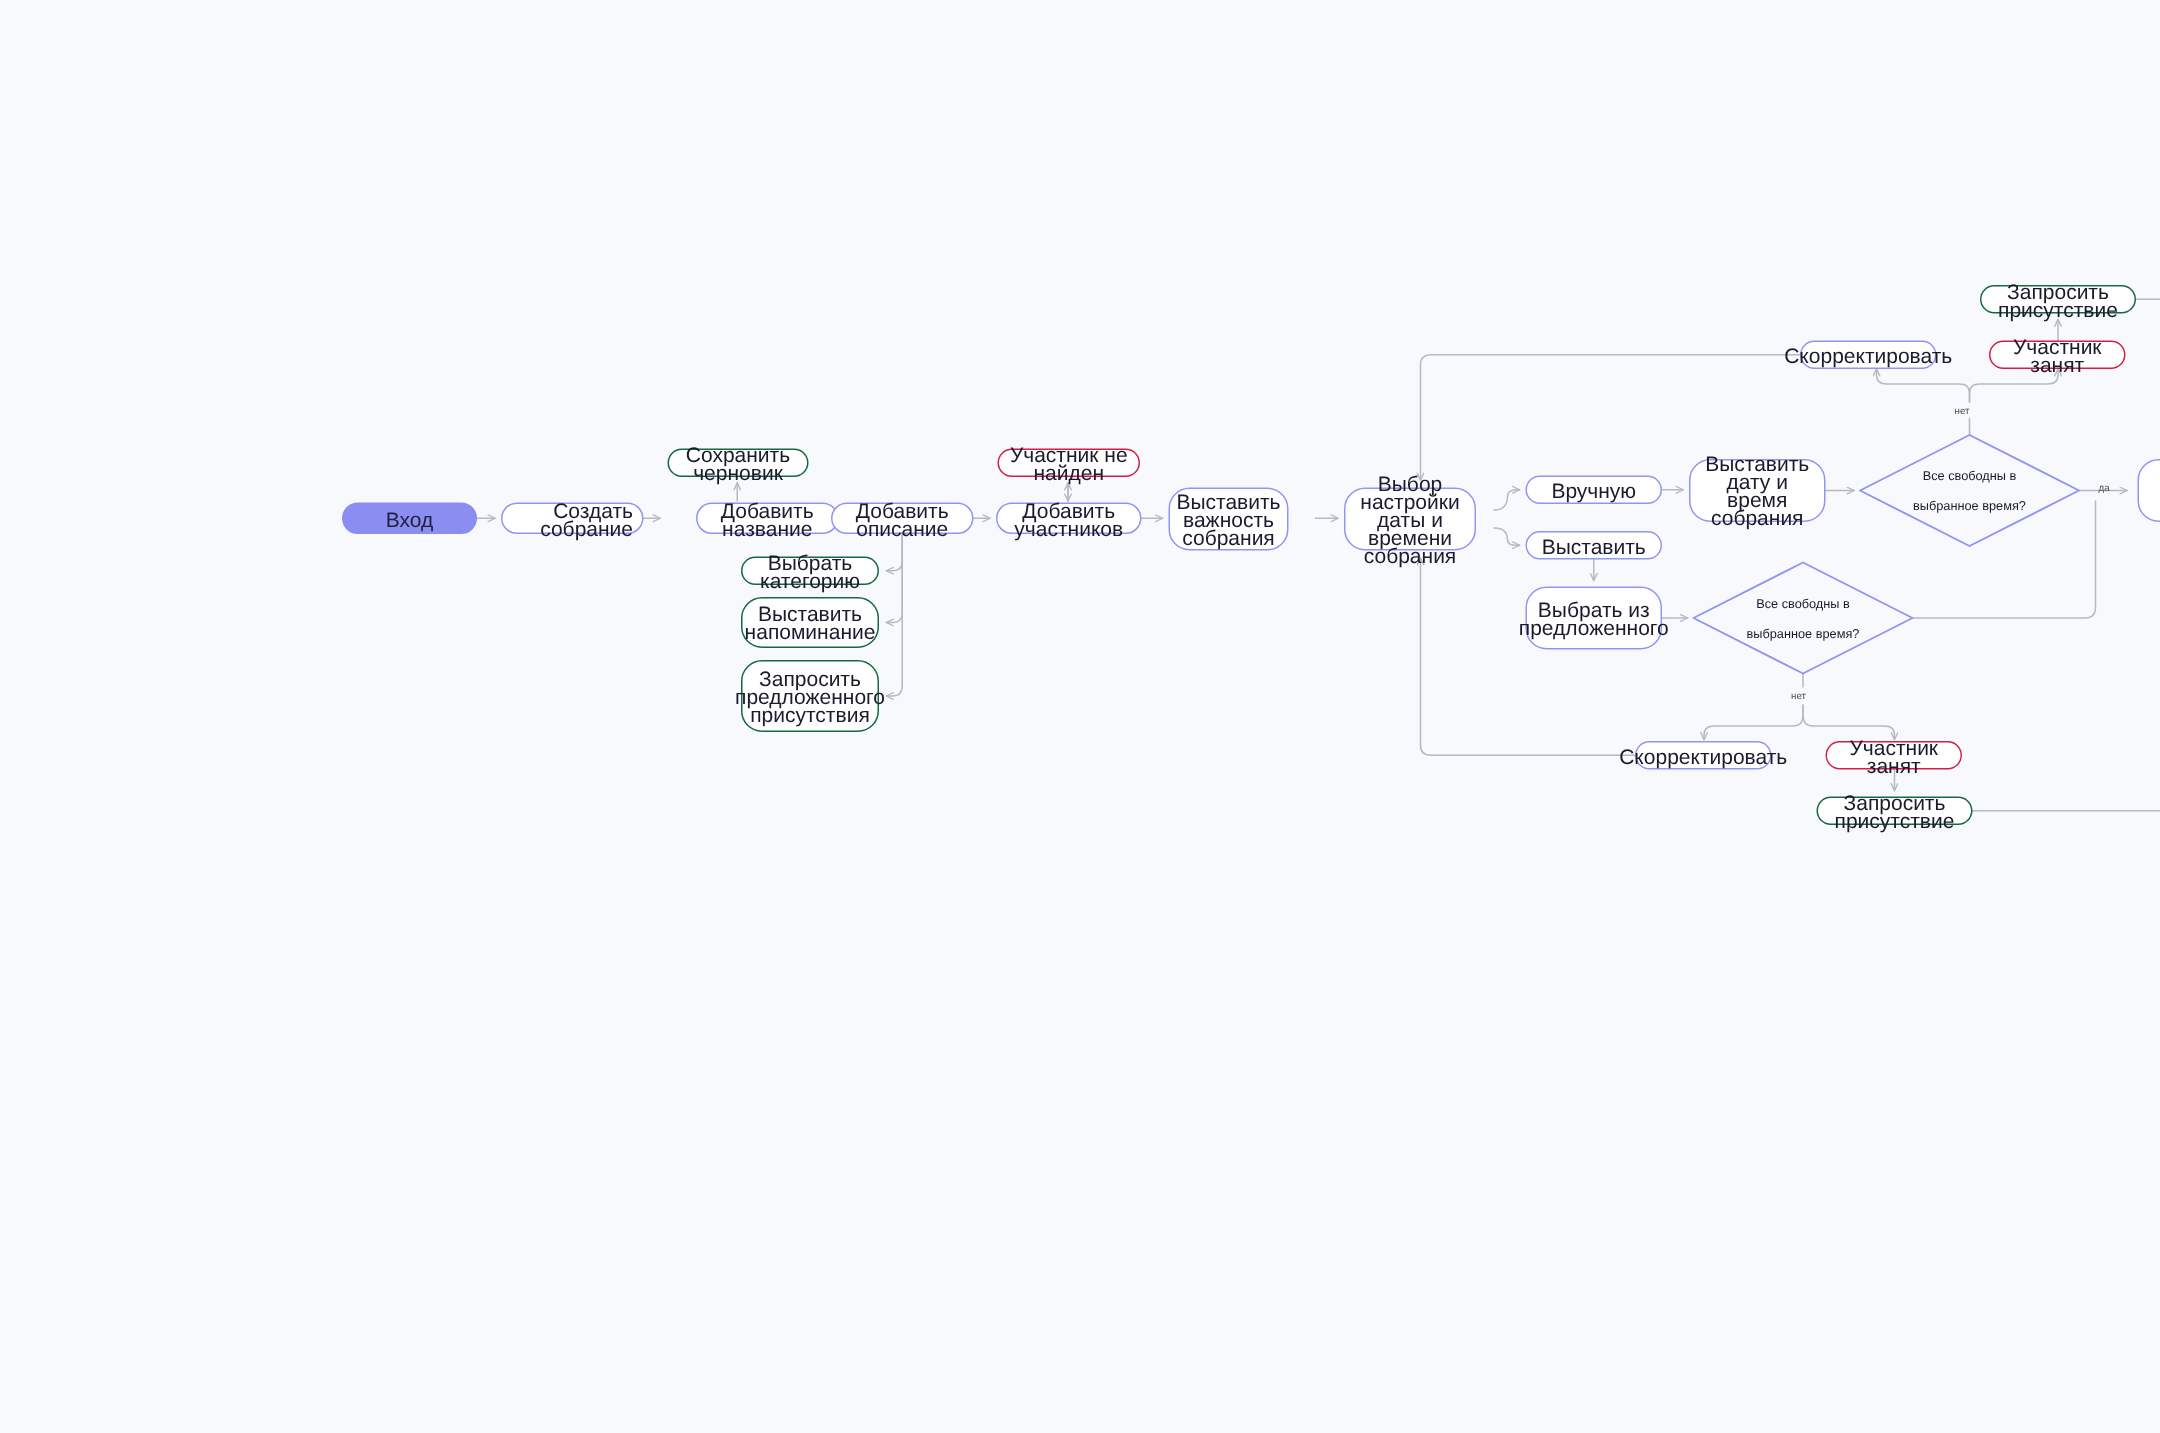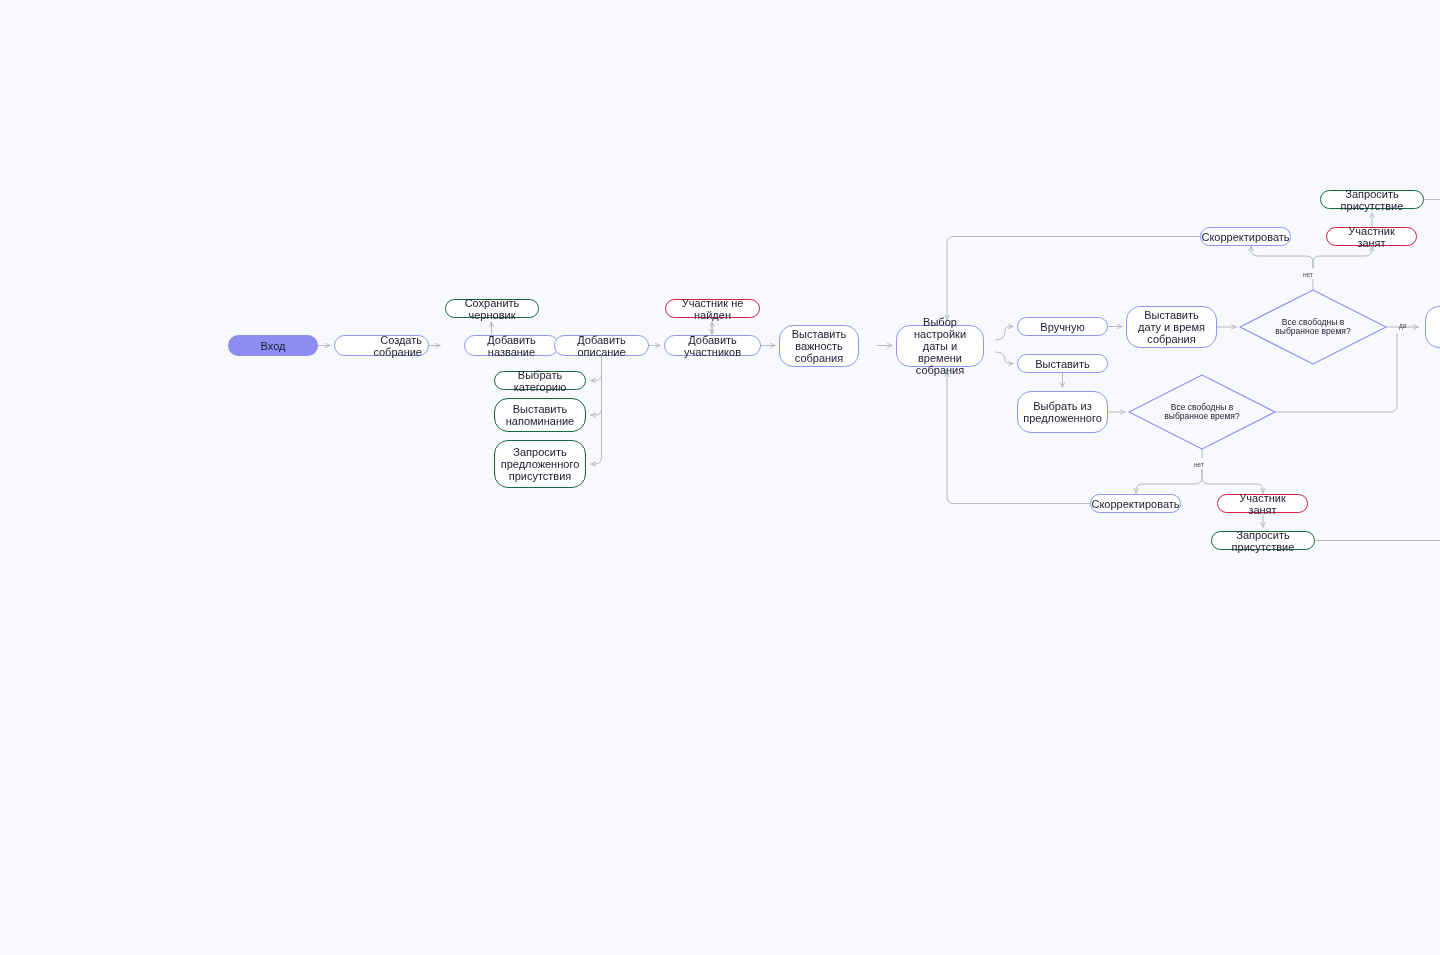--- a/index.html
+++ b/index.html
@@ -39,21 +39,21 @@
     height: 955px;
     pointer-events: none;
   }
   .node {
     position: absolute;
     box-sizing: border-box;
     display: flex;
     align-items: center;
     justify-content: center;
     text-align: center;
-    font-size: 11px;
+    font-size: 14px;
     line-height: 12px;
     color: #1b1b2e;
     background: #ffffff;
     padding: 2px 6px;
   }
   .node.start {
     background: #8b8ef0;
     border: none;
     border-radius: 11px;
     color: #22223f;
@@ -75,21 +75,21 @@
     border-radius: 11px;
     background: #ffffff;
   }
   .diamond-label {
     position: absolute;
     display: flex;
     align-items: center;
     justify-content: center;
     text-align: center;
     font-size: 8.5px;
-    line-height: 9px;
+    line-height: 20px;
     color: #1b1b2e;
     pointer-events: none;
   }
   .edge-label {
     position: absolute;
     font-size: 6.5px;
     color: #4a4a55;
     white-space: nowrap;
   }
 </style>

